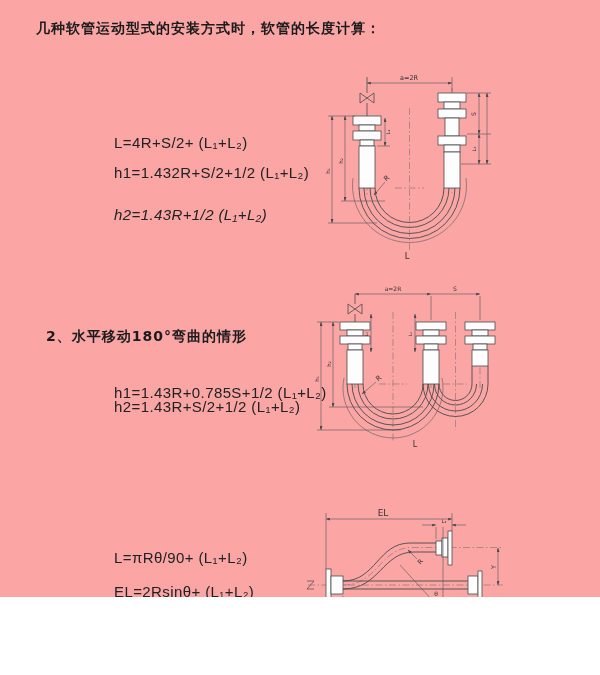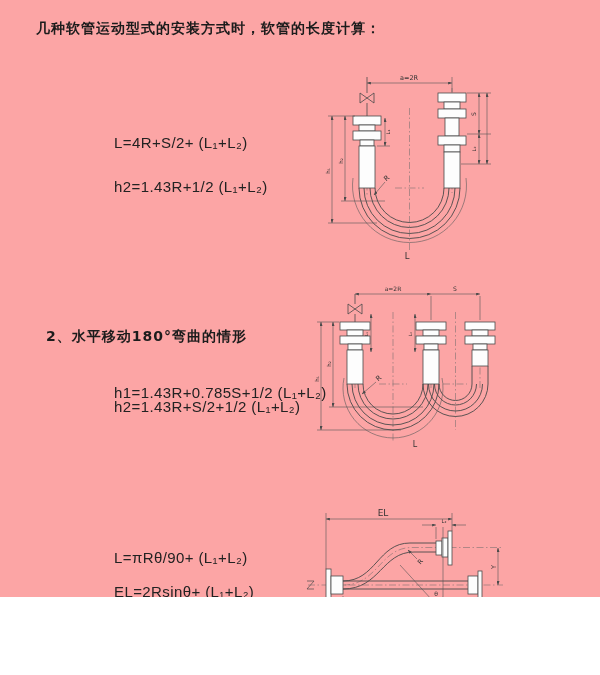--- a/index.html
+++ b/index.html
@@ -15,21 +15,21 @@
   .sec-heading {
     position:absolute; left:46px;
     font-size:14px; font-weight:bold; letter-spacing:1px;
   }
   .formula {
     position:absolute; left:70px;
     font-size:15px; letter-spacing:0.4px; color:#222;
     font-family:"Liberation Sans","DejaVu Sans",sans-serif;
     margin-left:44px;
   }
-  .t1 { top:104px; } .f11 { top:134px; } .f12 { top:164px; } .f13 { top:178px; }
+  .t1 { top:104px; } .f11 { top:134px; } .f12 { top:164px; } .f13 { top:206px;font-style:italic; }
   .t2 { top:308px;margin-top:20px; } .f21 { top:338px; } .f22 { top:384px; } .f23 { top:398px; }
   .t3 { top:520px; } .f31 { top:549px;text-align:right; } .f32 { top:579px; } .f33 { top:583px; }
   svg { position:absolute; }
   .d1 { left:315px; top:68px; }
   .d2 { left:303px; top:282px; }
   .d3 { left:298px; top:505px; }
   svg text { font-family:"DejaVu Sans",sans-serif; fill:#333; }
   svg .ln  { stroke:#4a4a4a; fill:none; }
   svg .dim { stroke:#555; stroke-width:0.6; fill:none; }
   svg .cl  { stroke:#666; stroke-width:0.5; fill:none; stroke-dasharray:7 2.5 1.5 2.5; }
@@ -38,20 +38,21 @@
   svg .env { stroke:#5a5a5a; stroke-width:0.6; fill:none; }
 </style>
 </head>
 <body>
 
 <div class="canvas">
 
   <div class="doc-title">几种软管运动型式的安装方式时，软管的长度计算：</div>
 
   <div class="formula f11">L=4R+S/2+ (L₁+L₂)</div>
+  <div class="formula f12">h1=1.432R+S/2+1/2 (L₁+L₂)</div>
   <div class="formula f13">h2=1.43R+1/2 (L₁+L₂)</div>
 
   <svg class="d1" width="260" height="195" viewBox="0 0 260 195">
     <defs>
       <marker id="a1" markerWidth="7" markerHeight="5" refX="6.5" refY="2.5" orient="auto-start-reverse">
         <path d="M0,0 L7,2.5 L0,5 z" fill="#4a4a4a"></path>
       </marker>
       <pattern id="p1" width="3.5" height="3.5" patternUnits="userSpaceOnUse">
         <path d="M0,3.5 L3.5,0 M0,0 L3.5,3.5" stroke="#8f8f8f" stroke-width="0.5"></path>
       </pattern>

